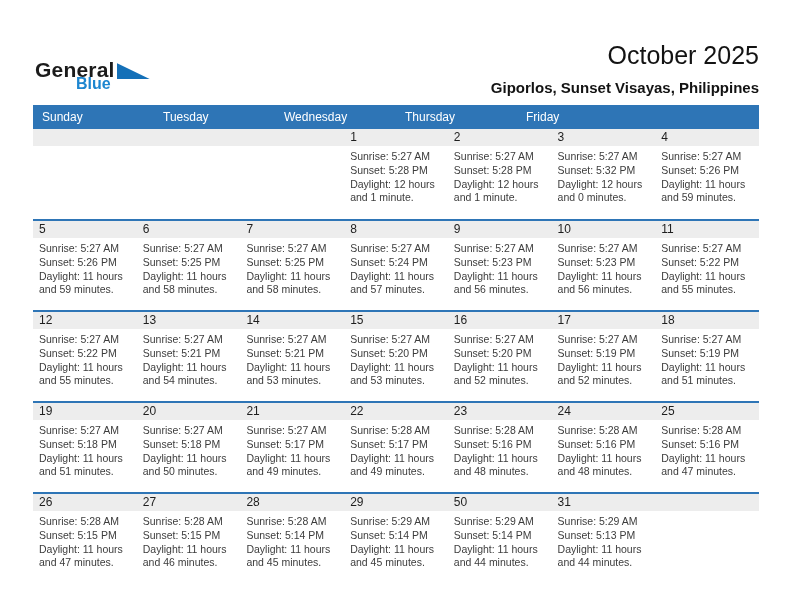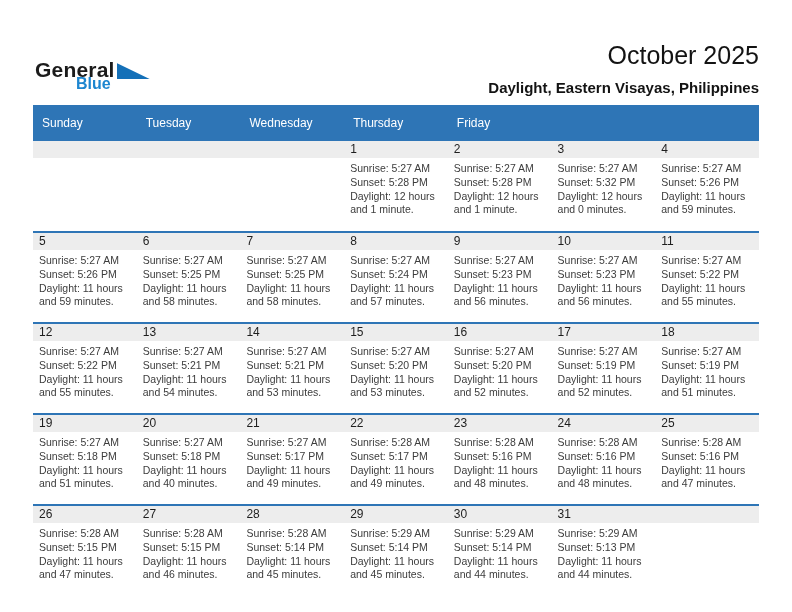--- a/index.html
+++ b/index.html
@@ -14,21 +14,21 @@
   .logo-triangle { width:33px; height:16px; background:#1470B8; margin-left:2px; margin-bottom:3px;
                    clip-path:polygon(0 0, 100% 100%, 0 100%); }
   .logo-blue { font-size:16px; font-weight:600; color:#1D86D0; margin-left:41px; margin-top:-7px; }
 
   
   .title { position:absolute; top:41px; right:33px; font-size:25px; color:#131313; }
   .subtitle { position:absolute; top:79px; right:33px; font-size:15px; font-weight:bold; color:#131313; }
 
   
   .calendar { position:absolute; left:33px; top:105px; width:726px; }
-  .weekday-row { display:grid; grid-template-columns:repeat(7,1fr); background:#2E75B6; height:36px; }
+  .weekday-row { display:grid; grid-template-columns:repeat(6,1fr); background:#2E75B6; height:24px; }
   .hcell { display:flex; align-items:center; padding-left:9px; color:#ffffff; font-size:12px; }
   .week { display:grid; grid-template-columns:repeat(7,1fr); border-top:2px solid #2E75B6; height:91px; position:relative; }
   .week.first { border-top:none; height:90px; }
   .week::before { content:""; position:absolute; left:0; top:0; width:100%; height:17px; background:#EDEDED; }
   .cell { position:relative; }
   .daynum { height:17px; line-height:17px; padding-left:6px; font-size:12px; color:#1e1e1e; }
   .lines { padding:4px 4px 0 6px; }
   .line { font-size:10.5px; line-height:13.8px; color:#3c3c3c; white-space:nowrap; }
 </style>
 </head>
@@ -38,21 +38,21 @@
 
   <div class="logo">
     <div class="logo-row">
       <span class="logo-general">General</span>
       <span class="logo-triangle"></span>
     </div>
     <div class="logo-blue">Blue</div>
   </div>
 
   <div class="title">October 2025</div>
-  <div class="subtitle">Daylight, Eastern Visayas, Philippines</div>
+  <div class="subtitle">Giporlos, Sunset Visayas, Philippines</div>
 
   <div class="calendar">
     <div class="weekday-row" id="weekday-row">
         <div class="hcell">
           <span>Sunday</span>
         </div>
         <div class="hcell">
           <span>Tuesday</span>
         </div>
         <div class="hcell">
@@ -246,21 +246,21 @@
               <div class="line">Daylight: 11 hours</div>
               <div class="line">and 51 minutes.</div>
             </div>
           </div>
           <div class="cell">
             <div class="daynum">20</div>
             <div class="lines">
               <div class="line">Sunrise: 5:27 AM</div>
               <div class="line">Sunset: 5:18 PM</div>
               <div class="line">Daylight: 11 hours</div>
-              <div class="line">and 40 minutes.</div>
+              <div class="line">and 50 minutes.</div>
             </div>
           </div>
           <div class="cell">
             <div class="daynum">21</div>
             <div class="lines">
               <div class="line">Sunrise: 5:27 AM</div>
               <div class="line">Sunset: 5:17 PM</div>
               <div class="line">Daylight: 11 hours</div>
               <div class="line">and 49 minutes.</div>
             </div>
@@ -333,21 +333,21 @@
           <div class="cell">
             <div class="daynum">29</div>
             <div class="lines">
               <div class="line">Sunrise: 5:29 AM</div>
               <div class="line">Sunset: 5:14 PM</div>
               <div class="line">Daylight: 11 hours</div>
               <div class="line">and 45 minutes.</div>
             </div>
           </div>
           <div class="cell">
-            <div class="daynum">30</div>
+            <div class="daynum">50</div>
             <div class="lines">
               <div class="line">Sunrise: 5:29 AM</div>
               <div class="line">Sunset: 5:14 PM</div>
               <div class="line">Daylight: 11 hours</div>
               <div class="line">and 44 minutes.</div>
             </div>
           </div>
           <div class="cell">
             <div class="daynum">31</div>
             <div class="lines">

